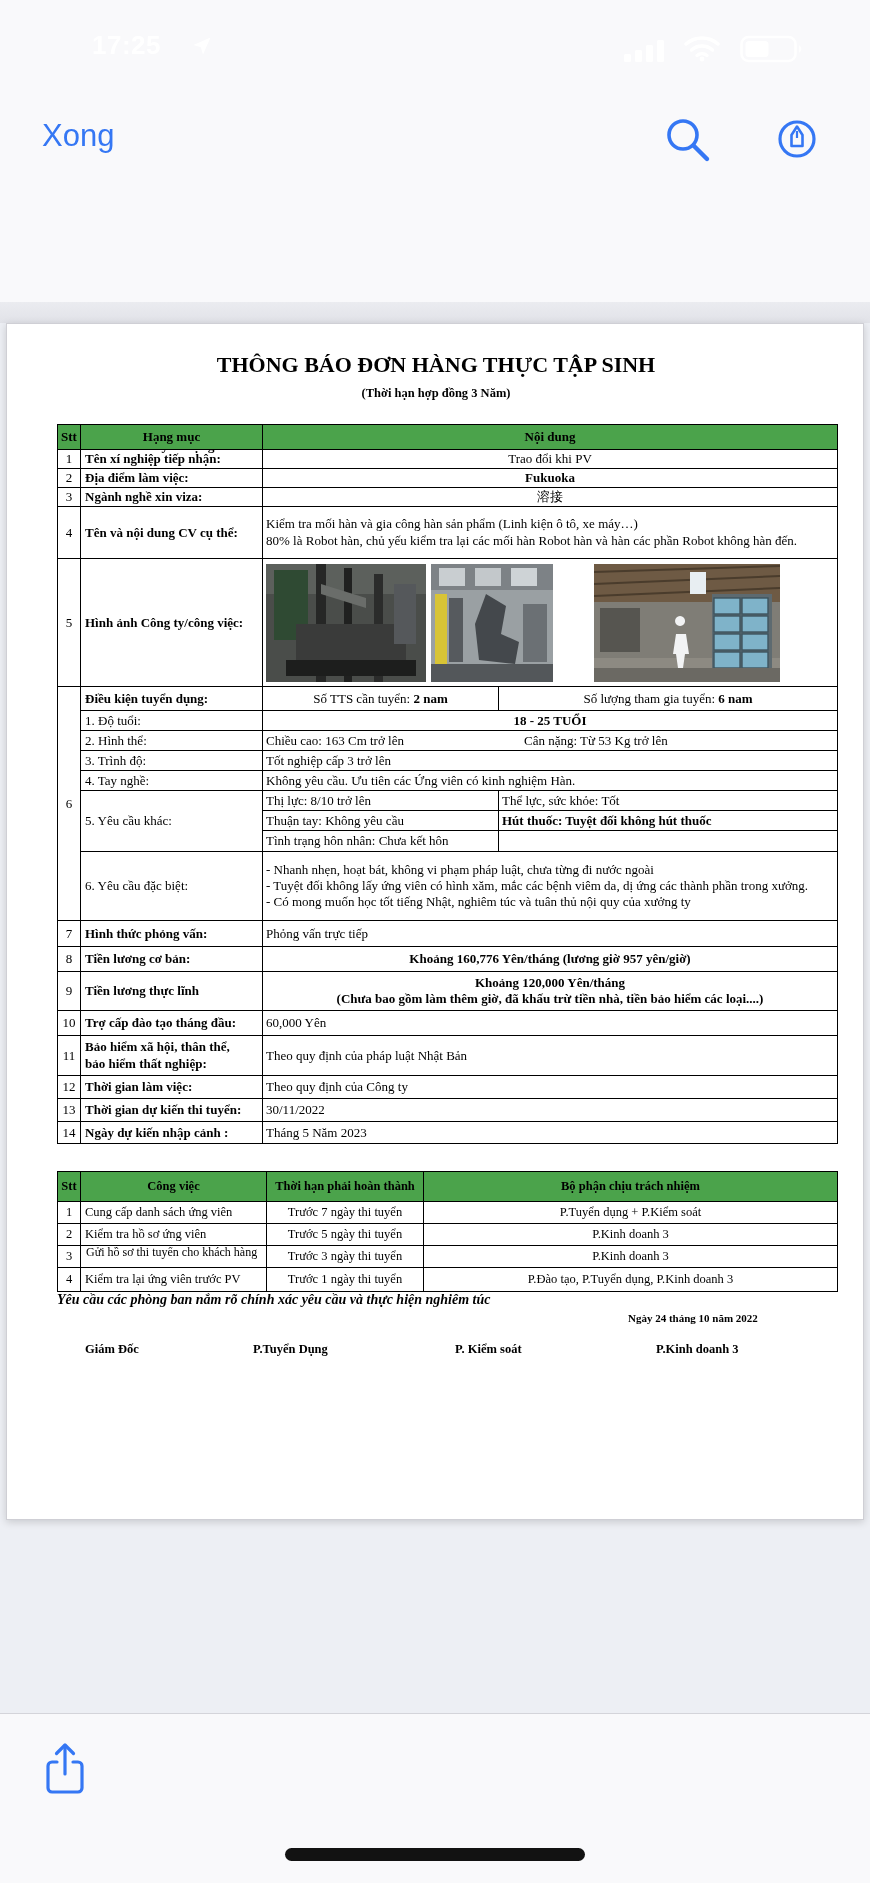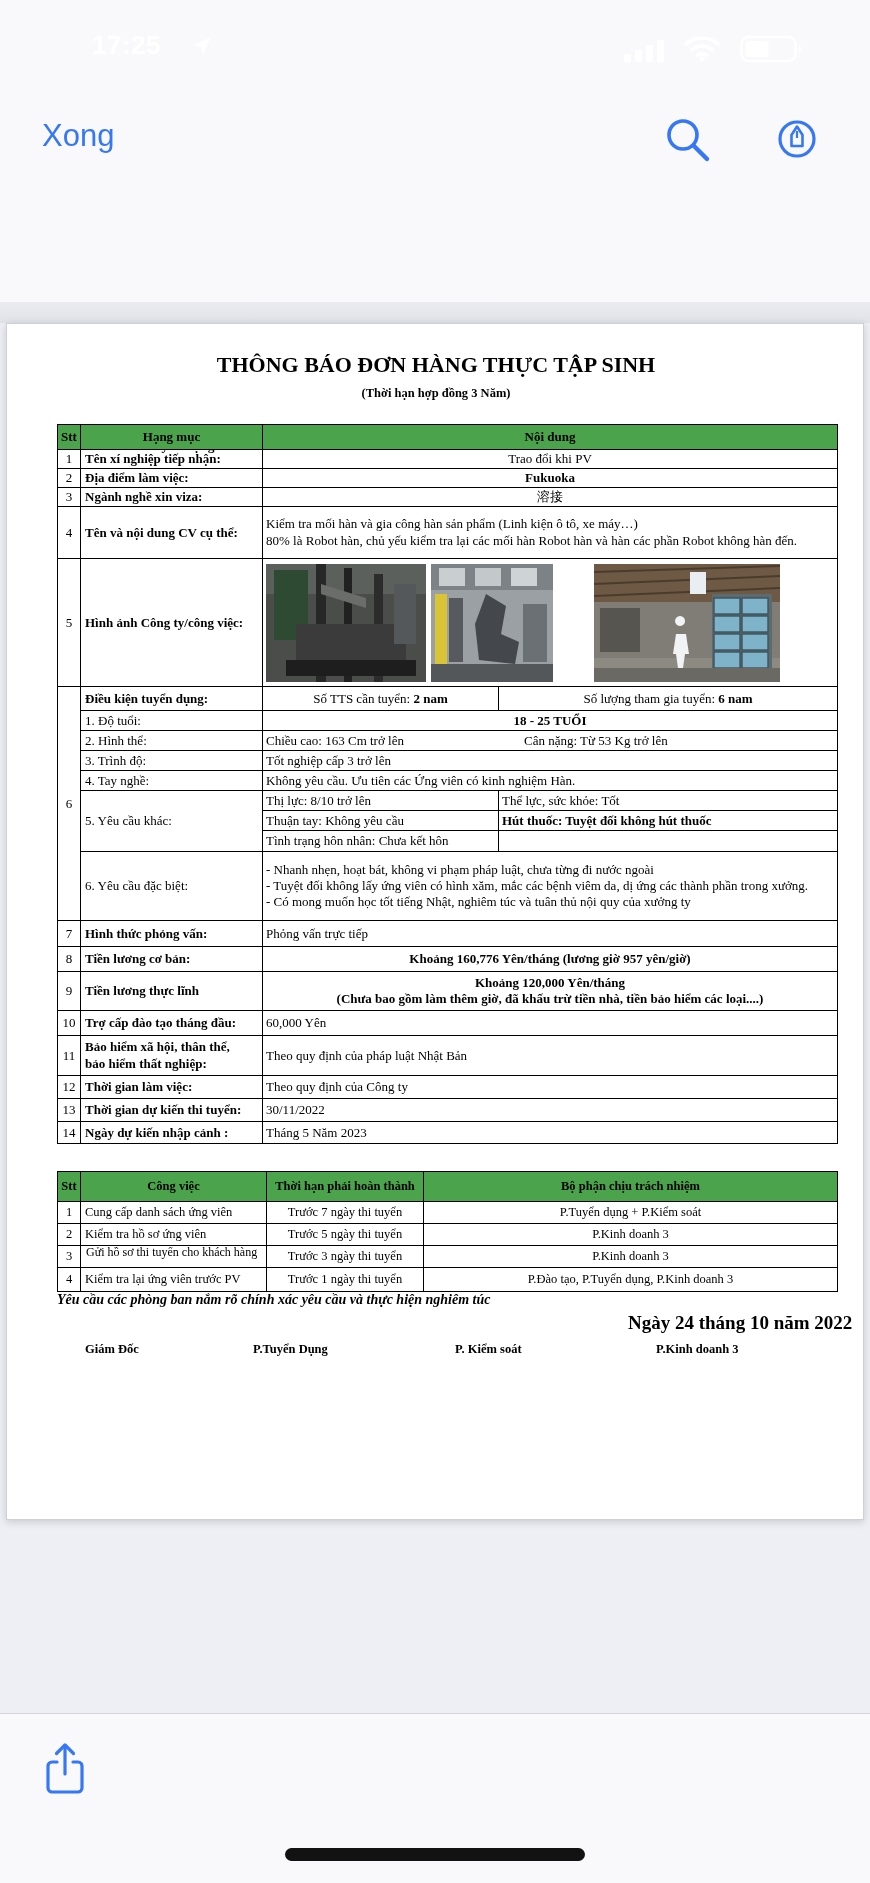--- a/index.html
+++ b/index.html
@@ -42,21 +42,21 @@
   .lbl{padding-left:4px !important;}
   .split2{display:flex;}
   .split2 .w1{width:258px;flex:none;}
   .photos{display:flex;height:118px;align-items:center;}
   .photos svg{display:block;}
   .ph2{margin-left:5px;} .ph3{margin-left:41px;}
   .tight{line-height:1.25;}
   .clip2{height:19px;overflow:hidden;line-height:11px;font-size:12px;text-align:left;padding-left:2px;}
 
   #note-line{left:50px;top:968px;font-size:14px;font-weight:bold;font-style:italic;}
-  #date-line{left:621px;top:988px;font-size:19px;font-weight:bold;}
+  #date-line{left:621px;top:988px;font-size:11px;font-weight:bold;}
   .sig{top:1018px;font-size:12.5px;font-weight:bold;}
 
   
   #toolbar{left:0;top:1713px;width:870px;height:170px;background:#f9f9fb;border-top:1px solid #d4d4da;box-sizing:border-box;}
   #share-btn{position:absolute;left:45px;top:28px;background:none;border:none;padding:0;cursor:pointer;}
   #home-indicator{left:285px;top:1848px;width:300px;height:13px;border-radius:7px;background:#121212;}
 </style>
 </head>
 <body>
 

